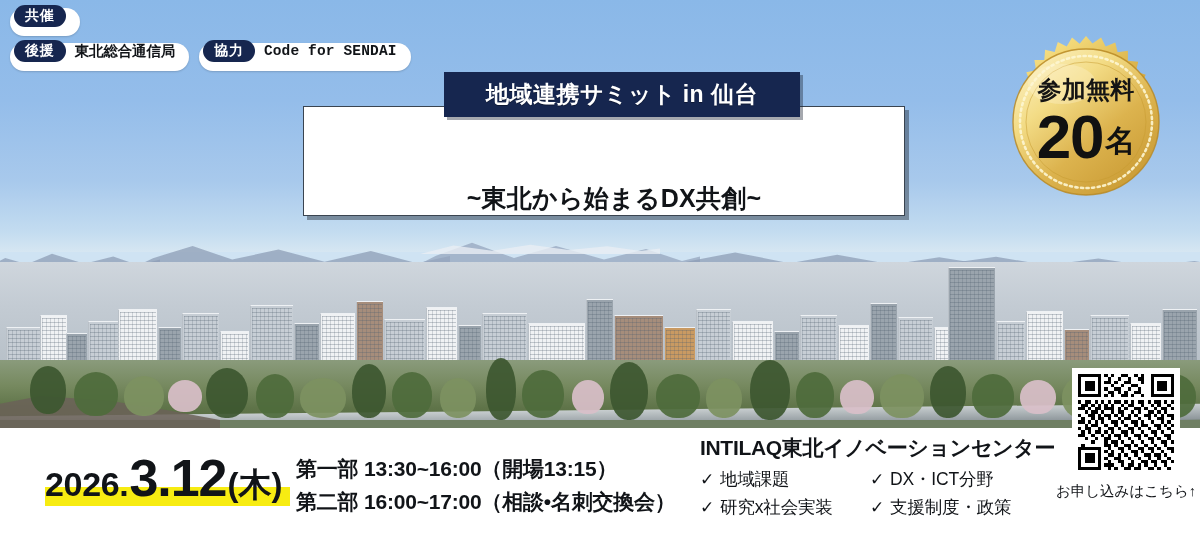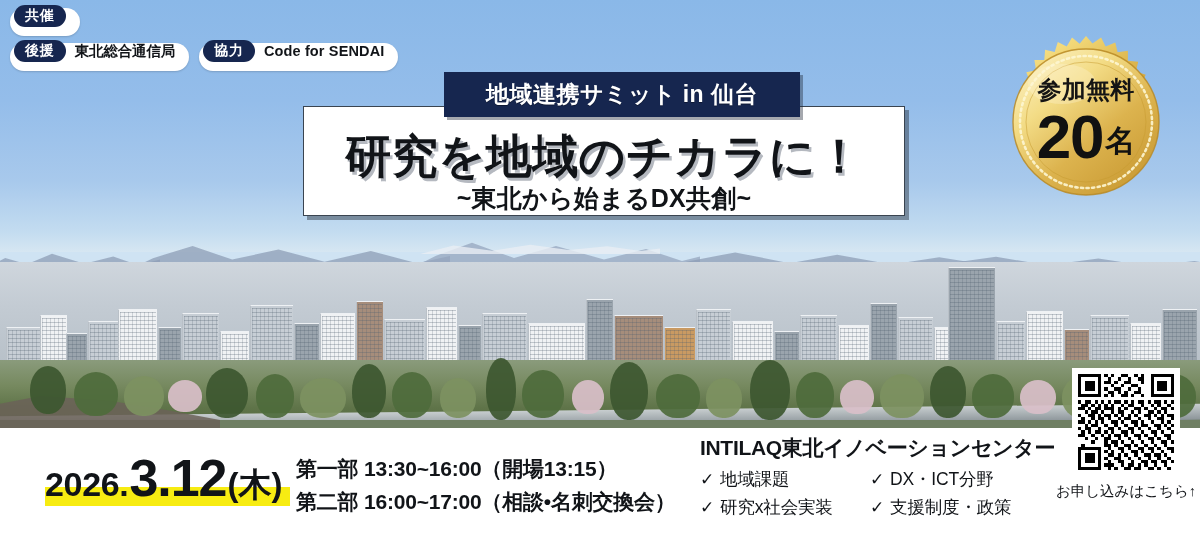--- a/index.html
+++ b/index.html
@@ -141,21 +141,21 @@
     white-space: nowrap;
   }
   .pill-text {
     color: #111418;
     font-size: 14.5px;
     font-weight: 700;
     margin-left: 9px;
     white-space: nowrap;
     letter-spacing: -.01em;
   }
-  .pill-text.latin { letter-spacing: .01em; }
+  .pill-text.latin { letter-spacing: .01em; font-family: Liberation Mono, monospace; }
 
   
   .title-card {
     position: absolute;
     left: 303px; top: 106px;
     width: 602px; height: 110px;
     background: #ffffff;
     border: 1.5px solid #3a4450;
     box-shadow: 4px 4px 0 rgba(40,48,60,.45);
     box-sizing: border-box;
@@ -185,21 +185,21 @@
     font-size: 46px;
     font-weight: 700;
     color: #111418;
     letter-spacing: .01em;
     white-space: nowrap;
     text-shadow: 2.5px 2.5px 0 rgba(120,128,140,.55);
     z-index: 4;
   }
   .title-sub {
     position: absolute;
-    left: 303px; top: 182px; width: 602px;
+    left: 313px; top: 182px; width: 602px;
     text-align: center;
     font-size: 25px;
     font-weight: 700;
     color: #111418;
     letter-spacing: .01em;
     white-space: nowrap;
     z-index: 4;
   }
 
   
@@ -438,21 +438,20 @@
         <span class="pill-tag">協力</span>
         <span class="pill-text latin">Code for SENDAI</span>
       </div>
     </div>
   </div>
 
   <div class="title-card"></div>
   <div class="title-tab">
     <span>地域連携サミット in 仙台</span>
   </div>
-  <div class="title-main">研究を地域のチカラに！</div>
   <div class="title-sub">~東北から始まるDX共創~</div>
 
   <div class="seal">
     <svg viewBox="0 0 172 172" width="172" height="172" aria-hidden="true">
       <defs>
         <linearGradient id="goldgrad" x1="0" y1="0" x2="0.7" y2="1">
           <stop offset="0%" stop-color="#f7e8a4"></stop>
           <stop offset="22%" stop-color="#f2d878"></stop>
           <stop offset="48%" stop-color="#e0bb54"></stop>
           <stop offset="72%" stop-color="#d0a43c"></stop>

